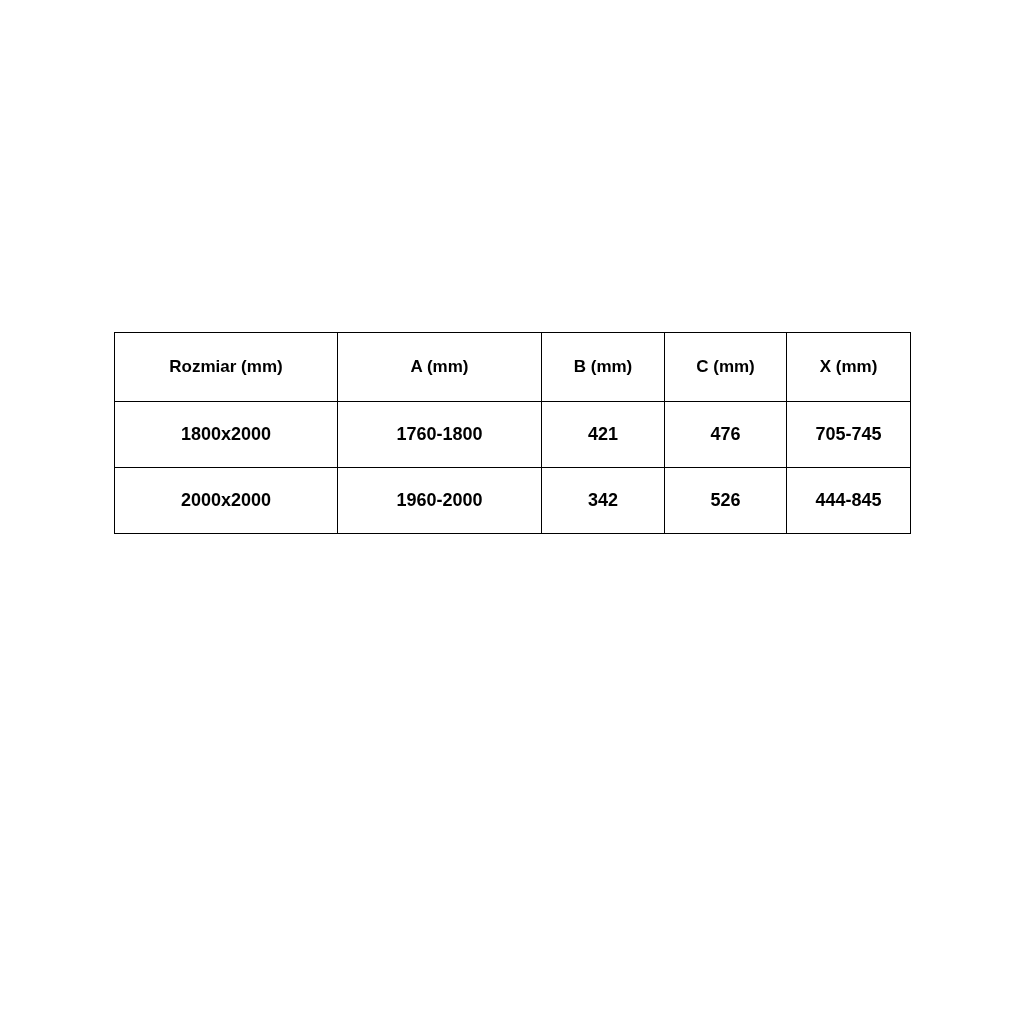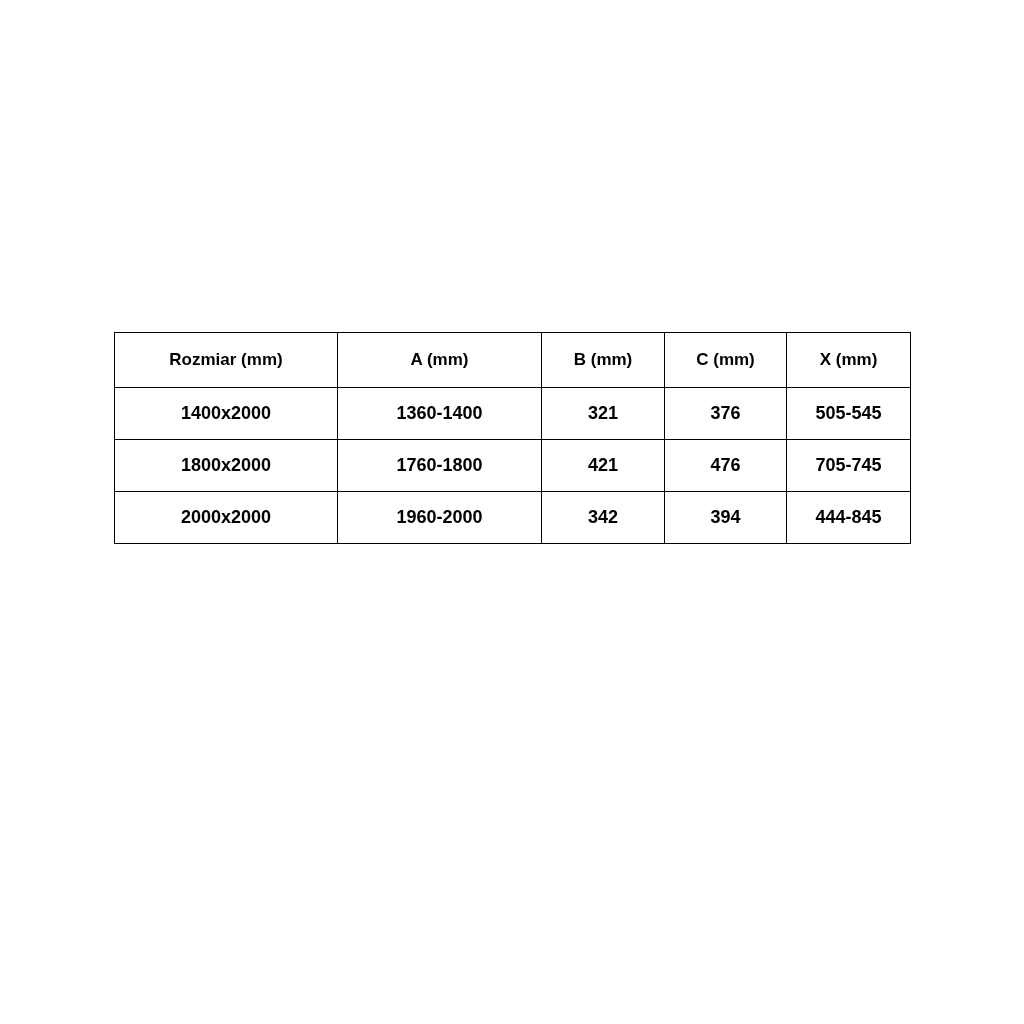--- a/index.html
+++ b/index.html
@@ -31,21 +31,21 @@
     table-layout: fixed;
   }
   table.spec-table th,
   table.spec-table td {
     border: 1px solid #000000;
     text-align: center;
     vertical-align: middle;
     font-weight: bold;
     color: #000000;
     background: #ffffff;
-    padding: 0;
+    padding: 7px;
   }
   table.spec-table th {
     height: 54px;
     font-size: 17px;
   }
   table.spec-table td {
     height: 51px;
     font-size: 18px;
   }
   
@@ -72,36 +72,29 @@
         <tr>
           <th>Rozmiar (mm)</th>
           <th>A (mm)</th>
           <th>B (mm)</th>
           <th>C (mm)</th>
           <th>X (mm)</th>
         </tr>
       </thead>
       <tbody>
         <tr>
-          <td>1400x2000</td>
-          <td>1360-1400</td>
-          <td>321</td>
-          <td>376</td>
-          <td>505-545</td>
-        </tr>
-        <tr>
           <td>1800x2000</td>
           <td>1760-1800</td>
           <td>421</td>
           <td>476</td>
           <td>705-745</td>
         </tr>
         <tr>
           <td>2000x2000</td>
           <td>1960-2000</td>
           <td>342</td>
-          <td>394</td>
+          <td>526</td>
           <td>444-845</td>
         </tr>
       </tbody>
     </table>
   </div>
 </div>
 
 </body></html>

